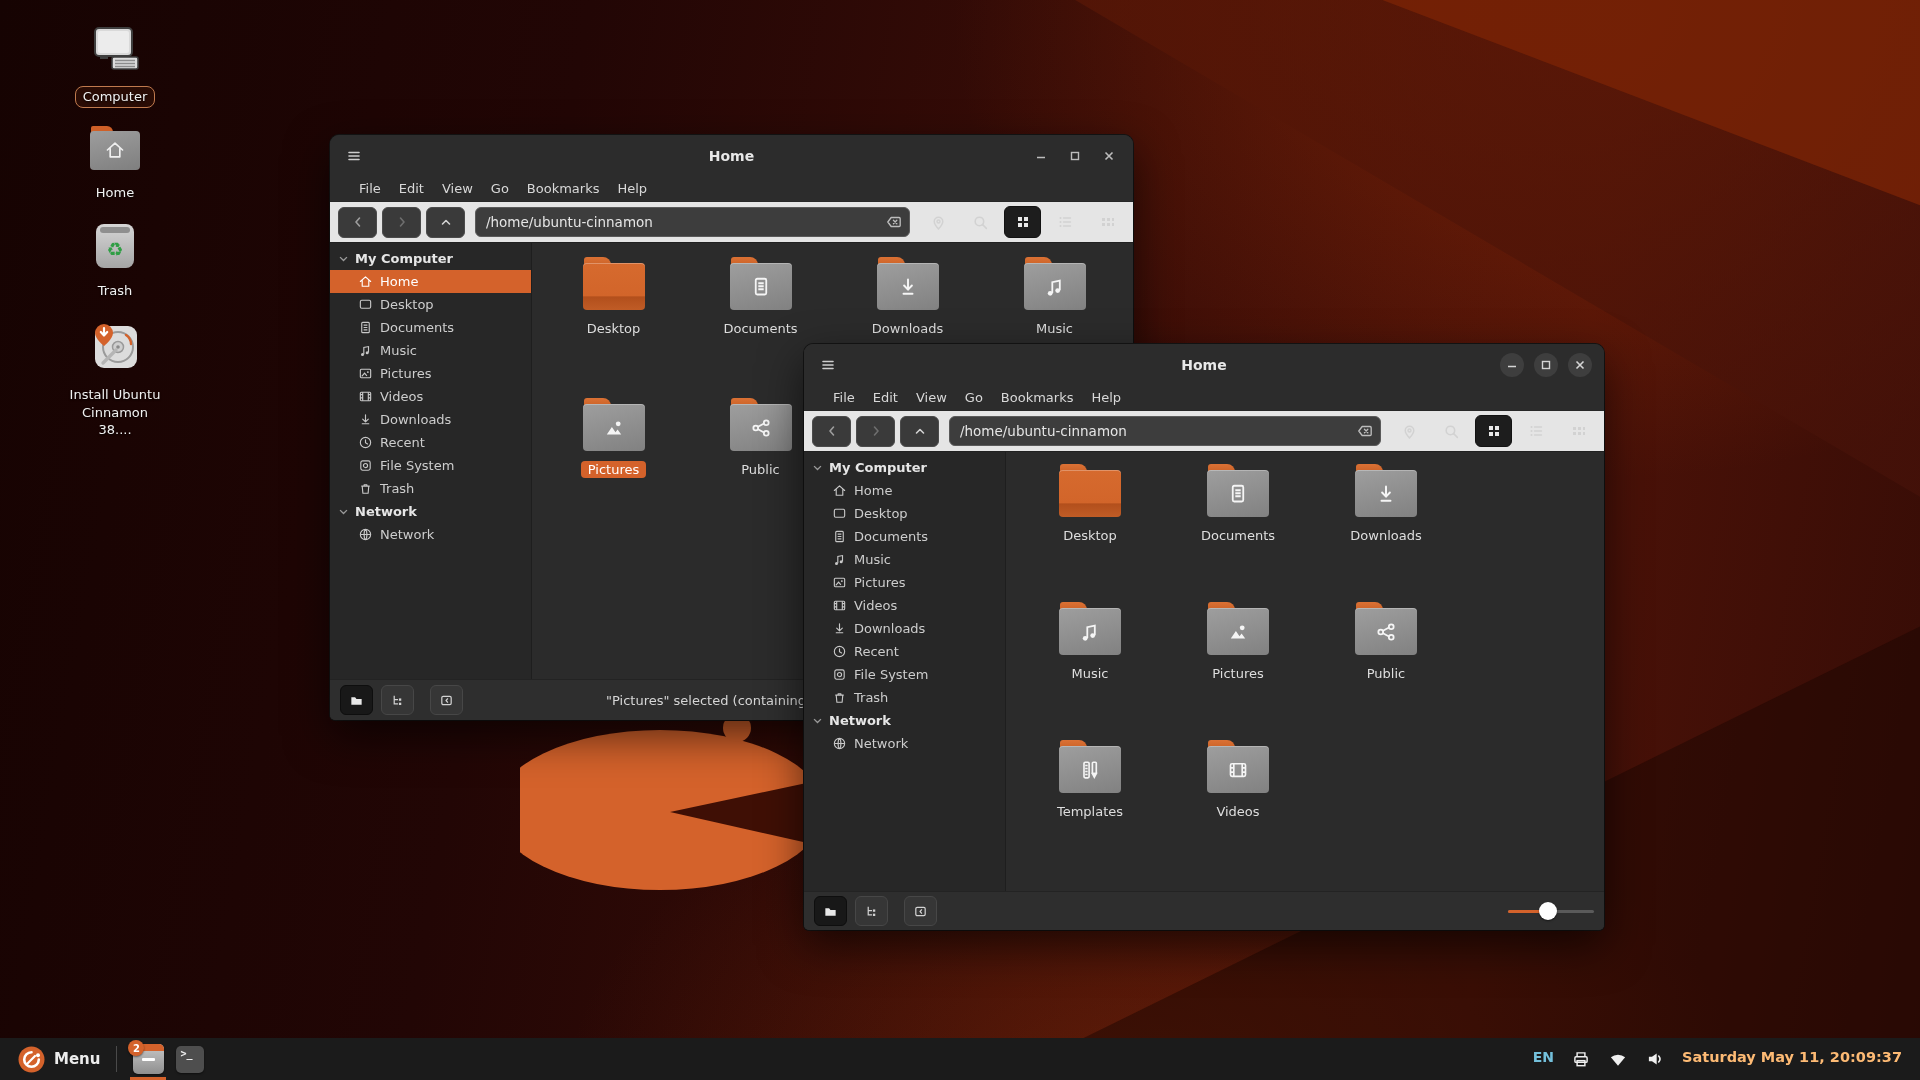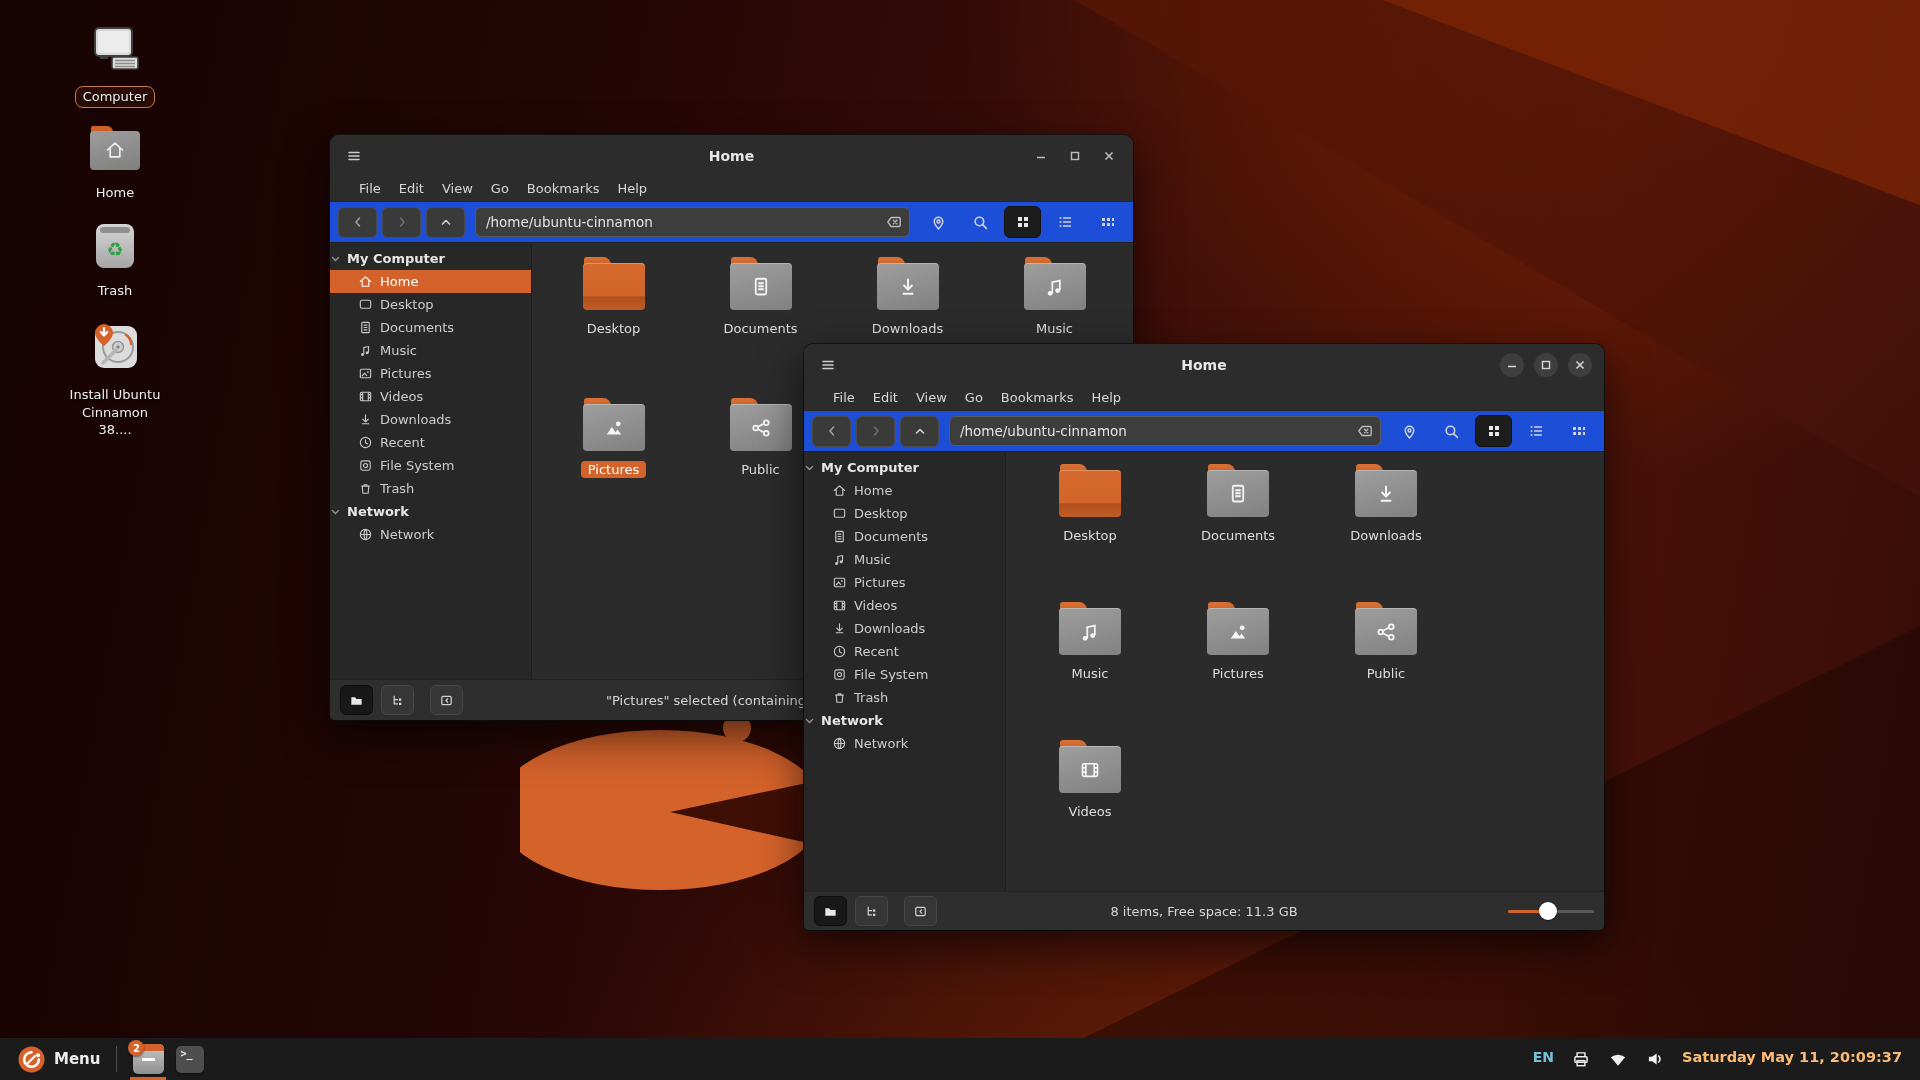--- a/index.html
+++ b/index.html
@@ -31,37 +31,37 @@
       border-radius:9px 9px 5px 5px;overflow:hidden;
       box-shadow:0 16px 44px rgba(0,0,0,.60),0 0 0 1px #151515;}
   .titlebar{height:41px;background:#2c2c2c;position:relative;display:flex;align-items:center;flex:0 0 auto;}
   .title{position:absolute;left:0;right:0;text-align:center;font-size:14px;font-weight:bold;color:#e8e8e8;}
   .hamb{margin-left:16px;z-index:1;}
   .winctl{margin-left:auto;display:flex;align-items:center;gap:10px;padding-right:12px;z-index:1;}
   .ctl{width:24px;height:24px;display:flex;align-items:center;justify-content:center;border-radius:50%;}
   .front .ctl{background:#3e3e3e;}
   .menubar{height:25px;background:#2c2c2c;display:flex;align-items:center;padding-left:20px;flex:0 0 auto;}
   .menubar span{font-size:13px;color:#d8d8d8;padding:2px 9px;}
-  .toolbar{height:40px;background:#1d4ed8;border-top:1px solid #272727;border-bottom:1px solid #212121;
+  .toolbar{height:40px;background:#e5e5e5;border-top:1px solid #272727;border-bottom:1px solid #212121;
       display:flex;align-items:center;padding:0 8px;gap:5px;flex:0 0 auto;}
   .tbtn{height:29px;min-width:37px;background:#3a3a3a;border:1px solid #4b4b4b;border-radius:6px;
       display:flex;align-items:center;justify-content:center;}
   .pathwrap{flex:1;position:relative;margin:0 5px;}
   .path{width:100%;height:30px;box-sizing:border-box;background:#3d3d3d;border:1px solid #5a5a5a;
       border-radius:6px;color:#e5e5e5;font-size:13.5px;padding:0 32px 0 10px;outline:none;
       font-family:"DejaVu Sans",sans-serif;}
   .clear{position:absolute;right:7px;top:6px;}
   .ibtn{width:35px;height:30px;border-radius:6px;display:flex;align-items:center;justify-content:center;
       border:1px solid transparent;}
   .ibtn.active{background:#1d1d1d;border-color:#121212;}
 
   .wbody{flex:1;display:flex;min-height:0;}
   .sidebar{width:201px;background:#272727;border-right:1px solid #1e1e1e;padding-top:4px;
       font-size:13px;color:#cdcdcd;overflow:hidden;flex:0 0 auto;}
-  .ssec{height:23px;display:flex;align-items:center;gap:6px;font-weight:bold;color:#e6e6e6;}
+  .ssec{height:23px;display:flex;align-items:center;gap:6px;padding-left:8px;font-weight:bold;color:#e6e6e6;}
   .srow{height:23px;display:flex;align-items:center;gap:7px;padding-left:28px;}
   .srow.selected{background:#d4622b;color:#fff;}
   .srow.selected svg *{stroke:#fff;}
   .content{flex:1;background:#2b2b2b;position:relative;overflow:hidden;}
   .grid{position:absolute;inset:0;display:flex;flex-wrap:wrap;align-content:flex-start;padding:14px 0 0 8px;}
   .cell{width:147px;height:141px;display:flex;flex-direction:column;align-items:center;}
   .flabel{margin-top:10px;font-size:13px;color:#dedede;padding:1px 7px;border-radius:4px;max-width:135px;
       white-space:nowrap;}
   .cell.selected .flabel{background:#d4622b;color:#fff;}
 
@@ -719,20 +719,35 @@
               </span>
             </div>
           <div class="flabel">Public</div>
         </div>
         <div class="cell" style="width:148px;height:138px;">
           <div class="folder">
               <div class="ftab"></div>
               <div class="fbody"></div>
             <span class="emblem">
                 <svg width="24" height="24" viewBox="0 0 16 16" fill="none" stroke="#f5f5f5" stroke-width="1.1">
+                  <rect x="4" y="2.8" width="3.4" height="10.4" rx="0.8"></rect>
+                  <path d="M4.8 5h1.6M4.8 7h1.6M4.8 9h1.6M4.8 11h1.6"></path>
+                  <rect x="9.6" y="2.8" width="2.6" height="7.6" rx="0.6"></rect>
+                  <path d="M9.6 10.4l1.3 2.4 1.3-2.4z" fill="#f5f5f5"></path>
+                </svg>
+              </span>
+            </div>
+          <div class="flabel">Templates</div>
+        </div>
+        <div class="cell" style="width:148px;height:138px;">
+          <div class="folder">
+              <div class="ftab"></div>
+              <div class="fbody"></div>
+            <span class="emblem">
+                <svg width="24" height="24" viewBox="0 0 16 16" fill="none" stroke="#f5f5f5" stroke-width="1.1">
                   <rect x="3" y="3.8" width="10" height="8.4" rx="1"></rect>
                   <path d="M5.2 3.8v8.4M10.8 3.8v8.4M3 6.6h2.2M3 9.4h2.2M10.8 6.6H13M10.8 9.4H13"></path>
                 </svg>
               </span>
             </div>
           <div class="flabel">Videos</div>
         </div>
       </div>
     </div>
   </div>
@@ -748,21 +763,20 @@
           <rect x="9.5" y="5.8" width="2.5" height="2.5" fill="#d2d2d2" stroke="none"></rect>
           <rect x="9.5" y="10.3" width="2.5" height="2.5" fill="#d2d2d2" stroke="none"></rect>
         </svg>
       </span>
     <span class="sbtn" style="margin-left:8px;">
         <svg width="15" height="15" viewBox="0 0 16 16" fill="none" stroke="#d2d2d2" stroke-width="1.3" stroke-linejoin="round">
           <rect x="3" y="3.5" width="10" height="9" rx="1.5"></rect>
           <path d="M9.5 5.8 7.5 8l2 2.2"></path>
         </svg>
       </span>
-    <span class="stext">8 items, Free space: 11.3 GB</span>
     <span class="zoomer">
       <span class="ztrack"></span>
         <span class="zfill"></span>
         <span class="zknob"></span>
     </span>
   </div>
 </div>
 
 <div class="taskbar">
   <div class="menubtn">

